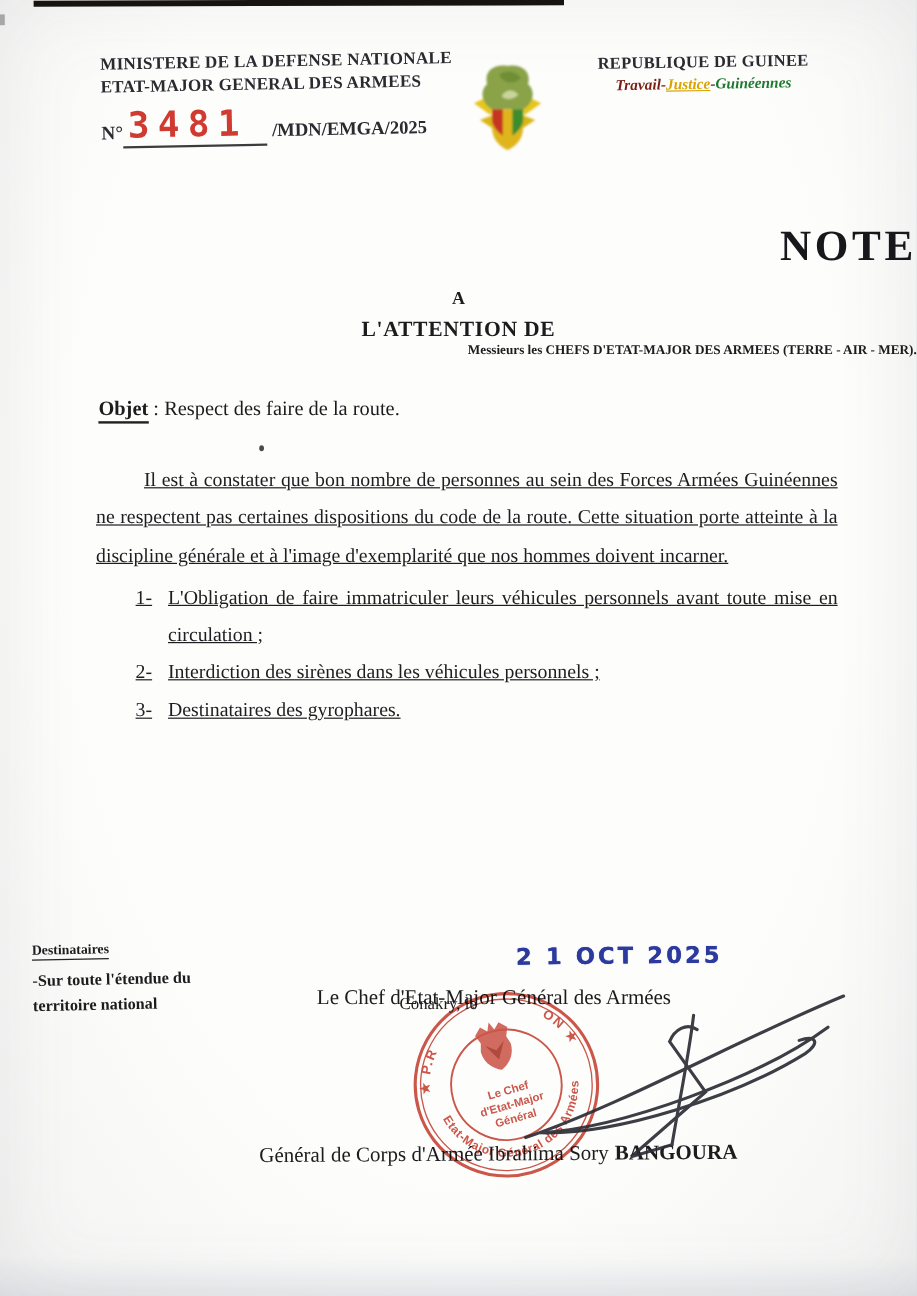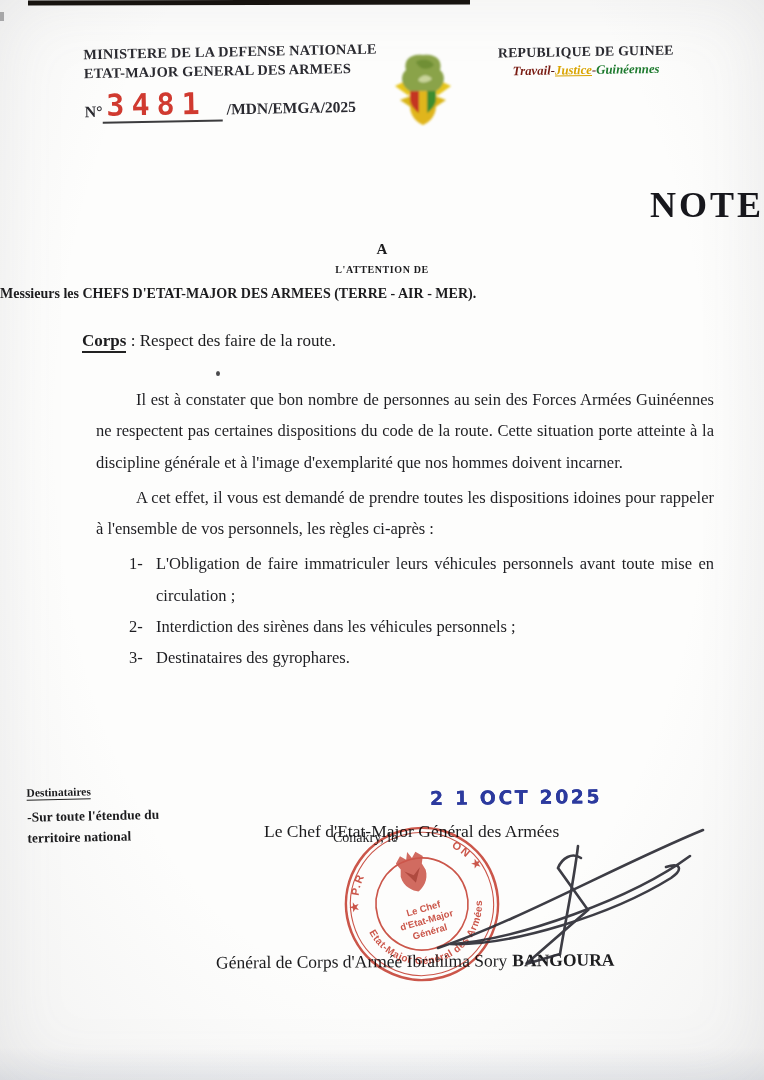--- a/index.html
+++ b/index.html
@@ -30,28 +30,28 @@
   .emblem{position:absolute;left:392px;top:50px;width:62px;height:80px;}
   .hdr-right{position:absolute;left:476px;top:44px;width:220px;text-align:center;transform:rotate(-.9deg);}
   .hdr-right .rep{font-size:13.8px;font-weight:bold;color:#2a2a30;letter-spacing:.2px;}
   .motto{margin-top:3px;font-size:12.8px;font-weight:bold;font-style:italic;}
   .motto .t{color:#7a1d14;} .motto .j{color:#d9a400;text-decoration:underline;} .motto .s{color:#1d7a2e;} .motto .sep{color:#5a1a12;}
 
   
   .title{position:absolute;left:0;top:184px;width:100%;text-align:right;
     font-size:36px;font-weight:bold;letter-spacing:3px;color:#17171c;}
   .attn-a{position:absolute;left:0;top:241px;width:100%;text-align:center;font-size:15px;font-weight:bold;}
-  .attn-1{position:absolute;left:0;top:264px;width:100%;text-align:center;font-size:10px;font-weight:bold;letter-spacing:.6px;}
-  .attn-2{position:absolute;left:0;top:286px;width:100%;text-align:left;font-size:14px;font-weight:bold;}
+  .attn-1{position:absolute;left:0;top:264px;width:100%;text-align:center;font-size:18px;font-weight:bold;letter-spacing:.6px;}
+  .attn-2{position:absolute;left:0;top:286px;width:100%;text-align:right;font-size:11px;font-weight:bold;}
 
   .objet-line{position:absolute;left:82px;top:331px;font-size:17px;}
   .objet-label{font-weight:bold;border-bottom:2px solid #222;padding-bottom:1px;}
 
   
-  .body{position:absolute;left:96px;top:384px;width:618px;font-size:16.5px;line-height:31.3px;text-align:justify;color:#1e1e22;}
+  .body{position:absolute;left:80px;top:384px;width:618px;font-size:16.5px;line-height:31.3px;text-align:justify;color:#1e1e22;text-decoration:underline;}
   .para{margin:0;text-indent:40px;}
   .para.p2{margin-top:4px;}
   .dir-list{margin:4px 0 4px 33px;}
   .dir-item{display:flex;}
   .dir-num{flex:0 0 27px;}
   .dir-text{flex:1;text-align:justify;}
   .closing{margin:2px 0 0 0;text-indent:40px;}
 
   
   .dest{position:absolute;left:27px;top:781px;transform:rotate(-1.2deg);}
@@ -115,26 +115,25 @@
       <span class="t">Travail</span><span class="sep">-</span><span class="j">Justice</span><span class="sep">-</span><span class="s">Guinéennes</span>
     </div>
   </div>
 
   <div class="title">NOTE</div>
   <div class="attn-a">A</div>
   <div class="attn-1">L'ATTENTION DE</div>
   <div class="attn-2">Messieurs les CHEFS D'ETAT-MAJOR DES ARMEES (TERRE - AIR - MER).</div>
 
   <div class="objet-line">
-    <span class="objet-label">Corps</span><span> : </span><span>Respect des faire de la route.</span>
+    <span class="objet-label">Objet</span><span> : </span><span>Respect des faire de la route.</span>
   </div>
 
   <div class="body">
     <p class="para">Il est à constater que bon nombre de personnes au sein des Forces Armées Guinéennes ne respectent pas certaines dispositions du code de la route. Cette situation porte atteinte à la discipline générale et à l'image d'exemplarité que nos hommes doivent incarner.</p>
-    <p class="para p2">A cet effet, il vous est demandé de prendre toutes les dispositions idoines pour rappeler à l'ensemble de vos personnels, les règles ci-après :</p>
     <div class="dir-list">
       <div class="dir-item">
         <span class="dir-num">1-</span>
         <span class="dir-text">L'Obligation de faire immatriculer leurs véhicules personnels avant toute mise en circulation ;</span>
       </div>
       <div class="dir-item">
         <span class="dir-num">2-</span>
         <span class="dir-text">Interdiction des sirènes dans les véhicules personnels ;</span>
       </div>
       <div class="dir-item">

